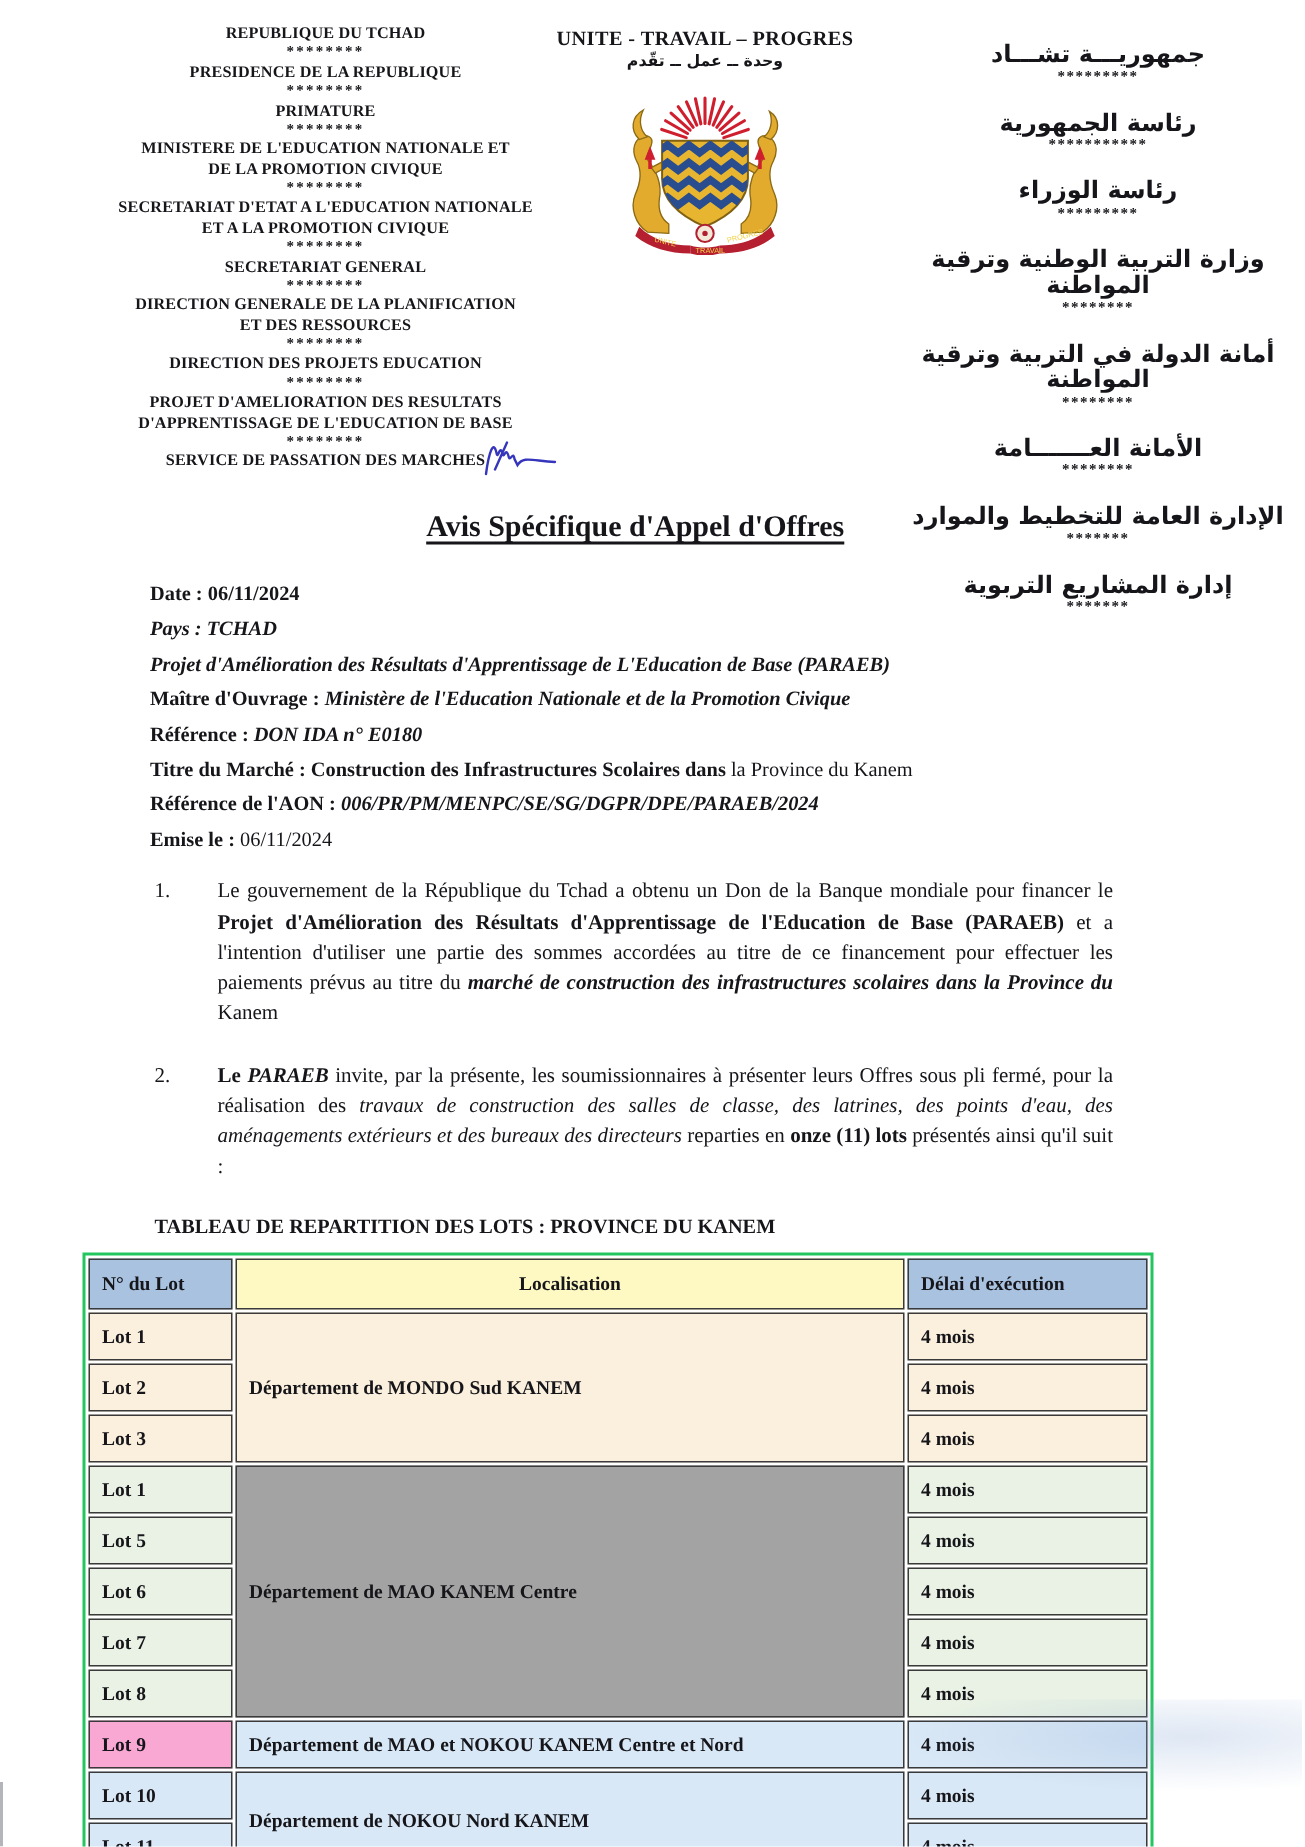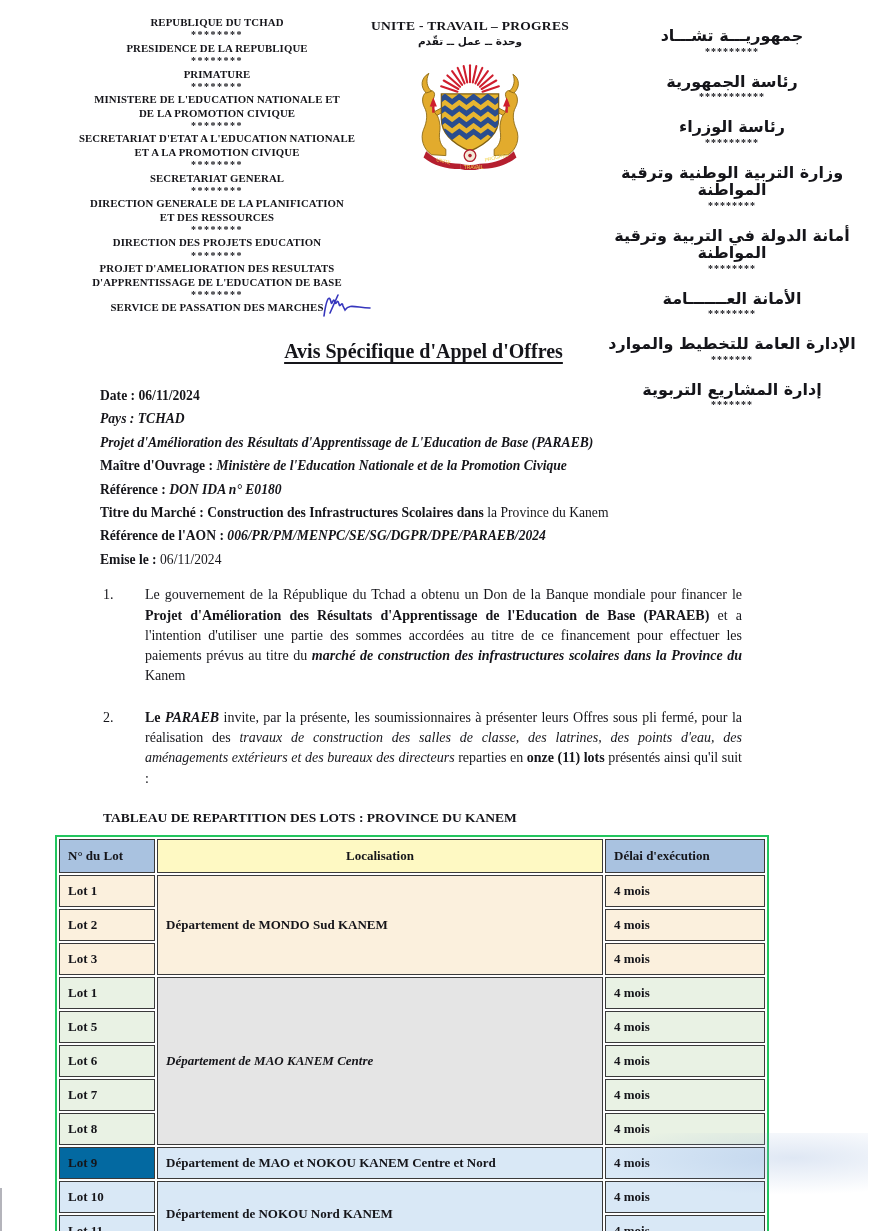--- a/index.html
+++ b/index.html
@@ -230,41 +230,41 @@
           <tr>
             <td style="background: rgb(251, 240, 221);">Lot 2</td>
             <td style="background: rgb(251, 240, 221);">4 mois</td>
           </tr>
           <tr>
             <td style="background: rgb(251, 240, 221);">Lot 3</td>
             <td style="background: rgb(251, 240, 221);">4 mois</td>
           </tr>
           <tr>
             <td style="background: rgb(233, 242, 228);">Lot 1</td>
-            <td rowspan="5" style="background: #e5e5e5; font-style: italic;">Département de MAO KANEM Centre</td>
+            <td rowspan="5" style="background: #a3a3a3;">Département de MAO KANEM Centre</td>
             <td style="background: rgb(233, 242, 228);">4 mois</td>
           </tr>
           <tr>
             <td style="background: rgb(233, 242, 228);">Lot 5</td>
             <td style="background: rgb(233, 242, 228);">4 mois</td>
           </tr>
           <tr>
             <td style="background: rgb(233, 242, 228);">Lot 6</td>
             <td style="background: rgb(233, 242, 228);">4 mois</td>
           </tr>
           <tr>
             <td style="background: rgb(233, 242, 228);">Lot 7</td>
             <td style="background: rgb(233, 242, 228);">4 mois</td>
           </tr>
           <tr>
             <td style="background: rgb(233, 242, 228);">Lot 8</td>
             <td style="background: rgb(233, 242, 228);">4 mois</td>
           </tr>
           <tr>
-            <td style="background: #0369a1;">Lot 9</td>
+            <td style="background: #f9a8d4;">Lot 9</td>
             <td rowspan="1" style="background: rgb(217, 232, 246);">Département de MAO et NOKOU KANEM Centre et Nord</td>
             <td style="background: rgb(217, 232, 246);">4 mois</td>
           </tr>
           <tr>
             <td style="background: rgb(217, 232, 246);">Lot 10</td>
             <td rowspan="2" style="background: rgb(217, 232, 246);">Département de NOKOU Nord KANEM</td>
             <td style="background: rgb(217, 232, 246);">4 mois</td>
           </tr>
           <tr>
             <td style="background: rgb(217, 232, 246); font-family: Liberation Serif, serif;">Lot 11</td>

